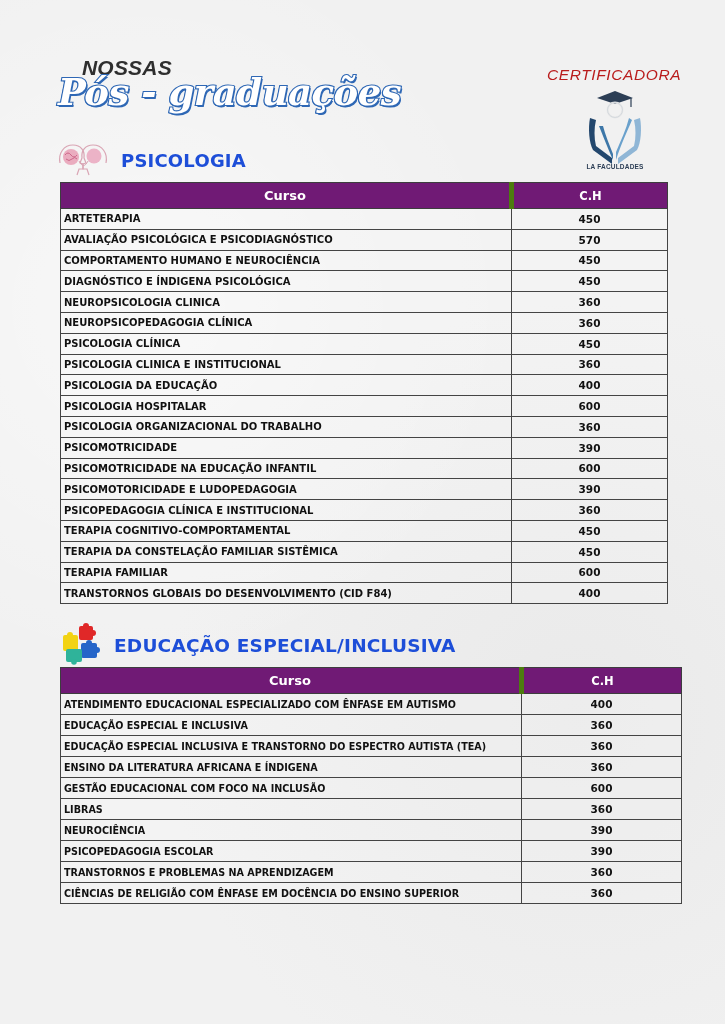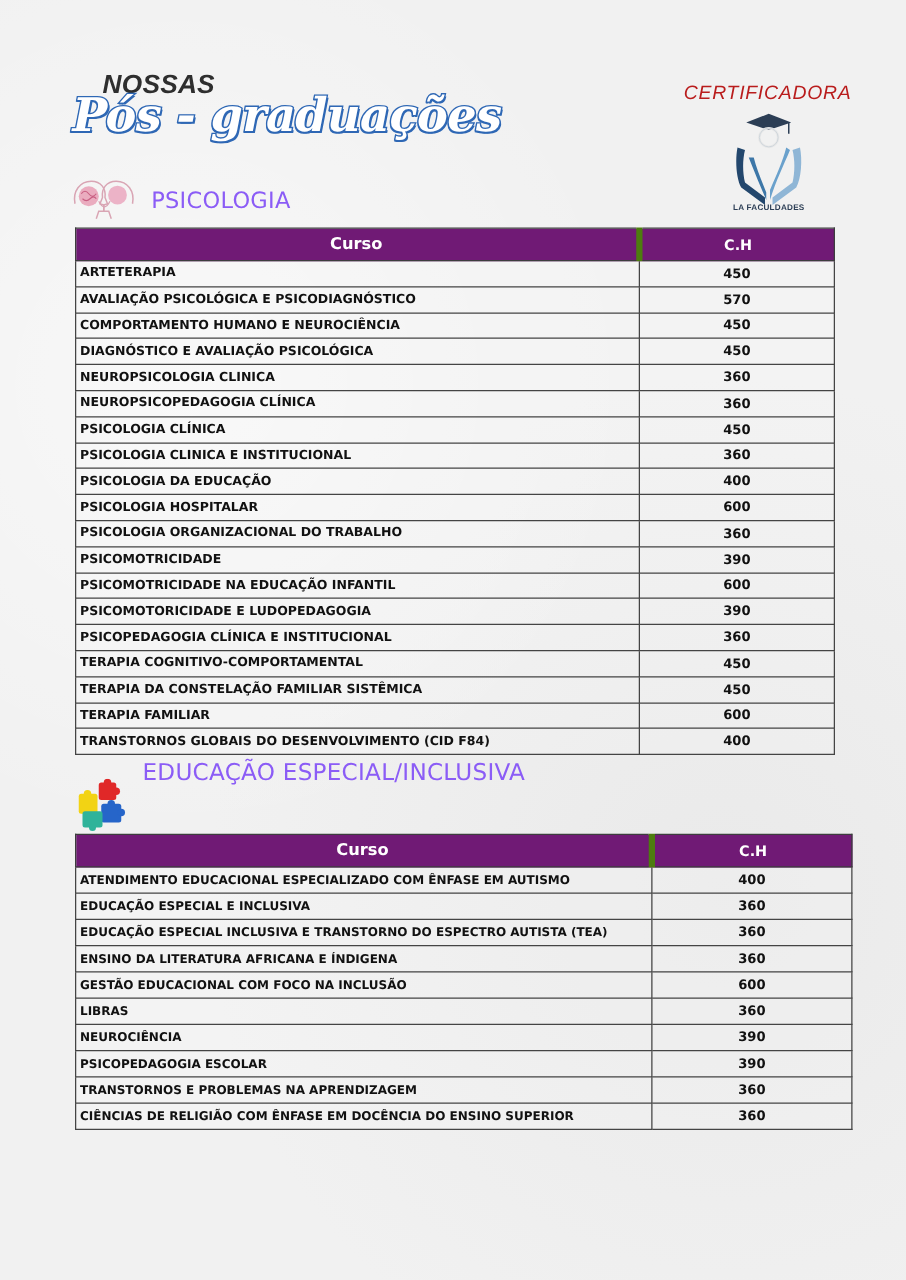--- a/index.html
+++ b/index.html
@@ -37,22 +37,22 @@
   .logo { left: 583px; top: 88px; width: 64px; height: 86px; }
   .logo-text {
     left: 578px; top: 163px; width: 74px; text-align: center;
     font-family: "Liberation Sans", sans-serif; font-weight: bold;
     font-size: 6.5px; color: #2c3e55; letter-spacing: 0.2px;
   }
 
   
   .section-icon { }
   .section-title {
-    font-family: "DejaVu Sans", sans-serif; font-weight: normal;
-    color: #8b5cf6; letter-spacing: 0.2px;
+    font-family: "DejaVu Sans", sans-serif; font-weight: bold;
+    color: #1d4ed8; letter-spacing: 0.2px;
   }
 
   
   table.course-table {
     position: absolute; border-collapse: collapse;
     table-layout: fixed;
   }
   .course-table th {
     background: #701a75; color: #ffffff;
     font-family: "DejaVu Sans", sans-serif; font-weight: bold;
@@ -126,21 +126,21 @@
       </tr>
     <tr>
         <td>AVALIAÇÃO PSICOLÓGICA E PSICODIAGNÓSTICO</td>
         <td class="ch">570</td>
       </tr>
     <tr>
         <td>COMPORTAMENTO HUMANO E NEUROCIÊNCIA</td>
         <td class="ch">450</td>
       </tr>
     <tr>
-        <td>DIAGNÓSTICO E AVALIAÇÃO PSICOLÓGICA</td>
+        <td>DIAGNÓSTICO E ÍNDIGENA PSICOLÓGICA</td>
         <td class="ch">450</td>
       </tr>
     <tr>
         <td>NEUROPSICOLOGIA CLINICA</td>
         <td class="ch">360</td>
       </tr>
     <tr>
         <td>NEUROPSICOPEDAGOGIA CLÍNICA</td>
         <td class="ch">360</td>
       </tr>
@@ -206,21 +206,21 @@
     <circle cx="32" cy="10" r="3" fill="#e02828"></circle>
     <rect x="2" y="12" width="15" height="16" rx="2" fill="#f2d314"></rect>
     <circle cx="9" cy="12" r="3" fill="#f2d314"></circle>
     <rect x="20" y="20" width="16" height="15" rx="2" fill="#2665c9"></rect>
     <circle cx="36" cy="27" r="3" fill="#2665c9"></circle>
     <circle cx="28" cy="20" r="3" fill="#2665c9"></circle>
     <rect x="5" y="26" width="16" height="13" rx="2" fill="#2fb39a"></rect>
     <circle cx="13" cy="39" r="2.8" fill="#2fb39a"></circle>
   </svg>
 </div>
-<div class="abs section-title" style="left:114px; top:608px; font-size:18.5px;">EDUCAÇÃO ESPECIAL/INCLUSIVA</div>
+<div class="abs section-title" style="left:114px; top:635px; font-size:18.5px;">EDUCAÇÃO ESPECIAL/INCLUSIVA</div>
 
 <table id="t2" class="course-table" style="left:60px; top:667px; width:621px;">
   <colgroup>
       <col style="width:461px">
       <col style="width:160px">
     </colgroup>
   <thead>
     <tr>
       <th>Curso</th>
       <th class="ch">C.H</th>

